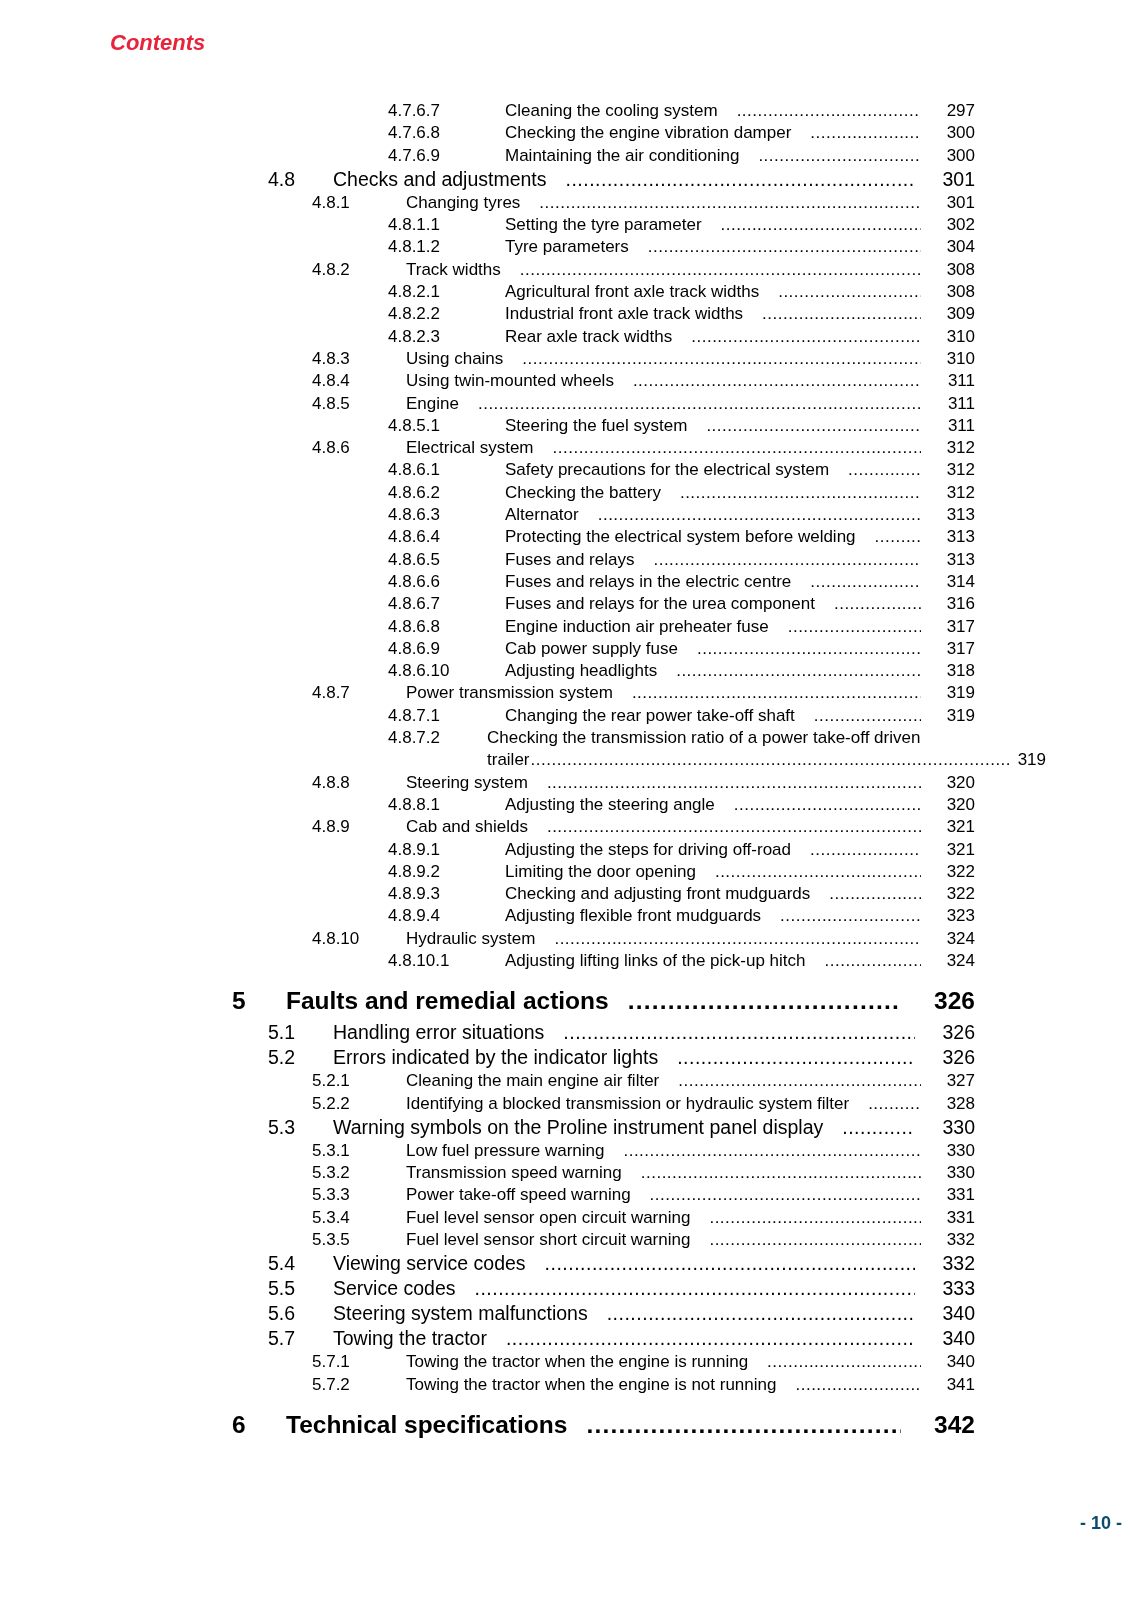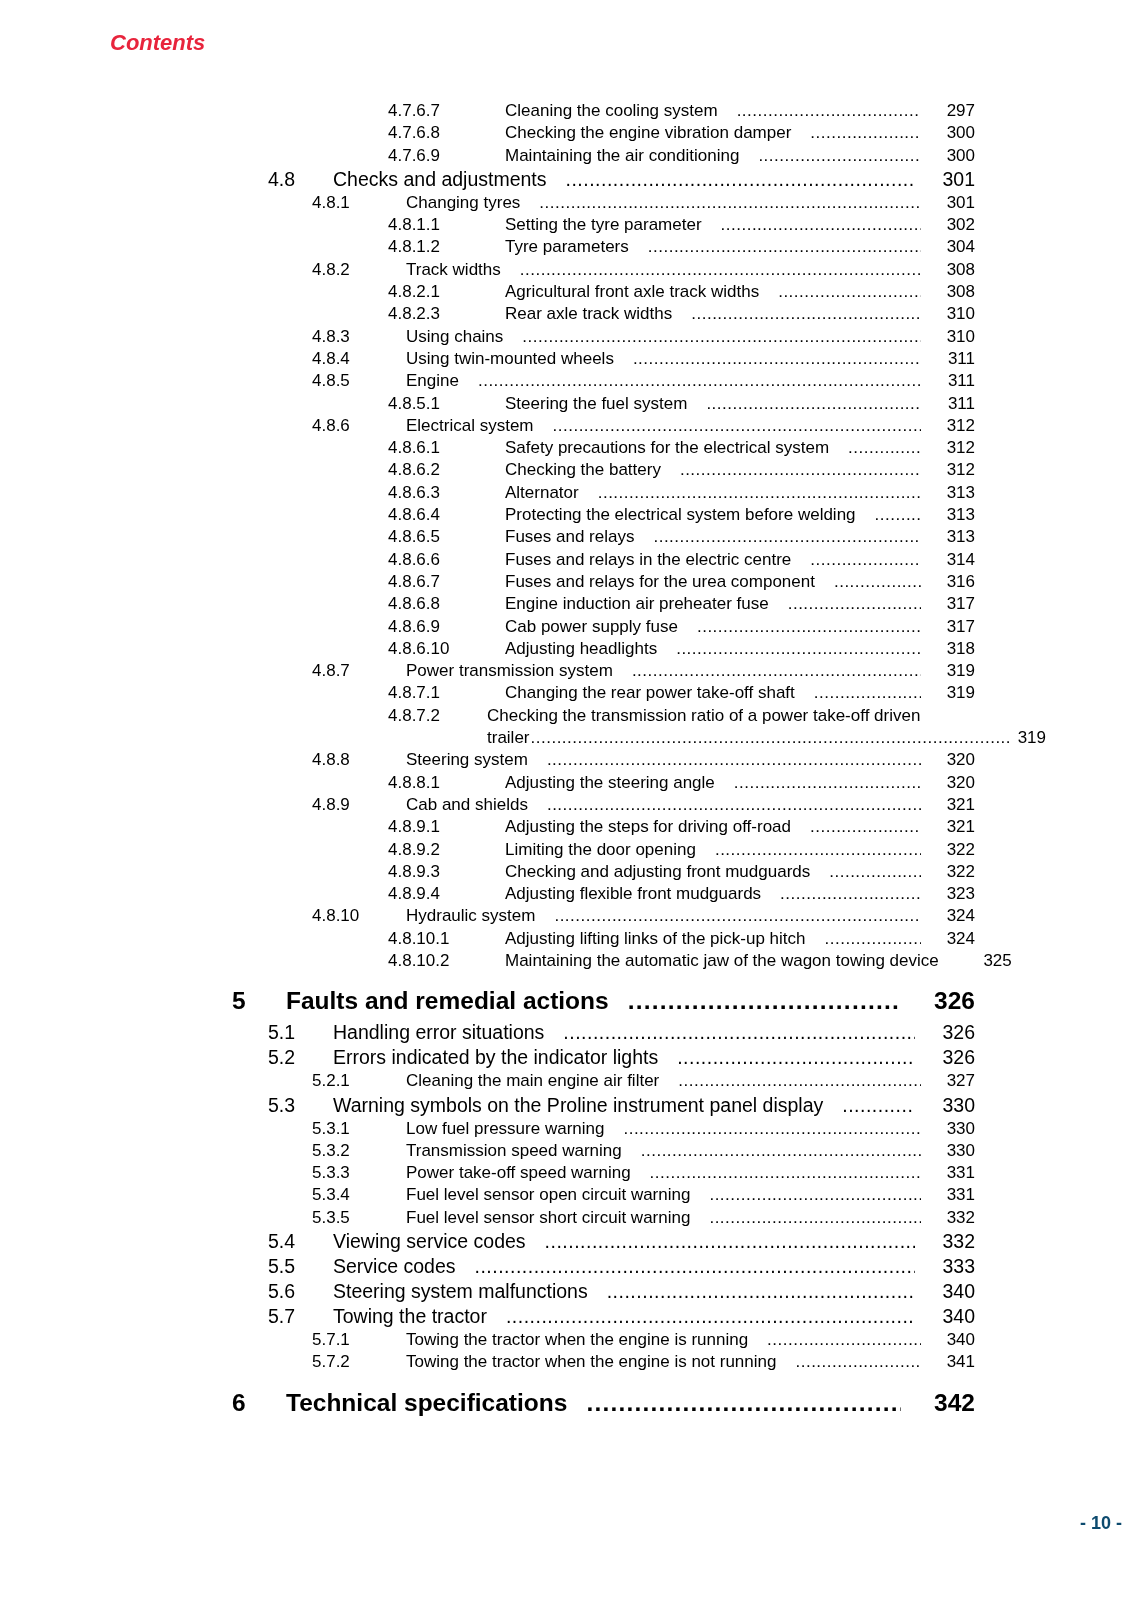--- a/index.html
+++ b/index.html
@@ -204,20 +204,26 @@
         <span class="num">4.8.2</span>
         <span class="title">Track widths</span>
         <span class="leader"></span>
         <span class="pageno">308</span>
       </div>
       <div class="toc-row lvl4">
         <span class="num">4.8.2.1</span>
         <span class="title">Agricultural front axle track widths</span>
         <span class="leader"></span>
         <span class="pageno">308</span>
+      </div>
+      <div class="toc-row lvl4">
+        <span class="num">4.8.2.2</span>
+        <span class="title">Industrial front axle track widths</span>
+        <span class="leader"></span>
+        <span class="pageno">309</span>
       </div>
       <div class="toc-row lvl4">
         <span class="num">4.8.2.3</span>
         <span class="title">Rear axle track widths</span>
         <span class="leader"></span>
         <span class="pageno">310</span>
       </div>
       <div class="toc-row lvl3">
         <span class="num">4.8.3</span>
         <span class="title">Using chains</span>
@@ -378,26 +384,20 @@
         <span class="title">Hydraulic system</span>
         <span class="leader"></span>
         <span class="pageno">324</span>
       </div>
       <div class="toc-row lvl4">
         <span class="num">4.8.10.1</span>
         <span class="title">Adjusting lifting links of the pick-up hitch</span>
         <span class="leader"></span>
         <span class="pageno">324</span>
       </div>
-      <div class="toc-row lvl4">
-        <span class="num">4.8.10.2</span>
-        <span class="title">Maintaining the automatic jaw of the wagon towing device</span>
-        <span class="leader"></span>
-        <span class="pageno">325</span>
-      </div>
       <div class="toc-row lvl1">
         <span class="num">5</span>
         <span class="title">Faults and remedial actions</span>
         <span class="leader"></span>
         <span class="pageno">326</span>
       </div>
       <div class="toc-row lvl2">
         <span class="num">5.1</span>
         <span class="title">Handling error situations</span>
         <span class="leader"></span>
@@ -408,20 +408,26 @@
         <span class="title">Errors indicated by the indicator lights</span>
         <span class="leader"></span>
         <span class="pageno">326</span>
       </div>
       <div class="toc-row lvl3">
         <span class="num">5.2.1</span>
         <span class="title">Cleaning the main engine air filter</span>
         <span class="leader"></span>
         <span class="pageno">327</span>
       </div>
+      <div class="toc-row lvl3">
+        <span class="num">5.2.2</span>
+        <span class="title">Identifying a blocked transmission or hydraulic system filter</span>
+        <span class="leader"></span>
+        <span class="pageno">328</span>
+      </div>
       <div class="toc-row lvl2">
         <span class="num">5.3</span>
         <span class="title">Warning symbols on the Proline instrument panel display</span>
         <span class="leader"></span>
         <span class="pageno">330</span>
       </div>
       <div class="toc-row lvl3">
         <span class="num">5.3.1</span>
         <span class="title">Low fuel pressure warning</span>
         <span class="leader"></span>

